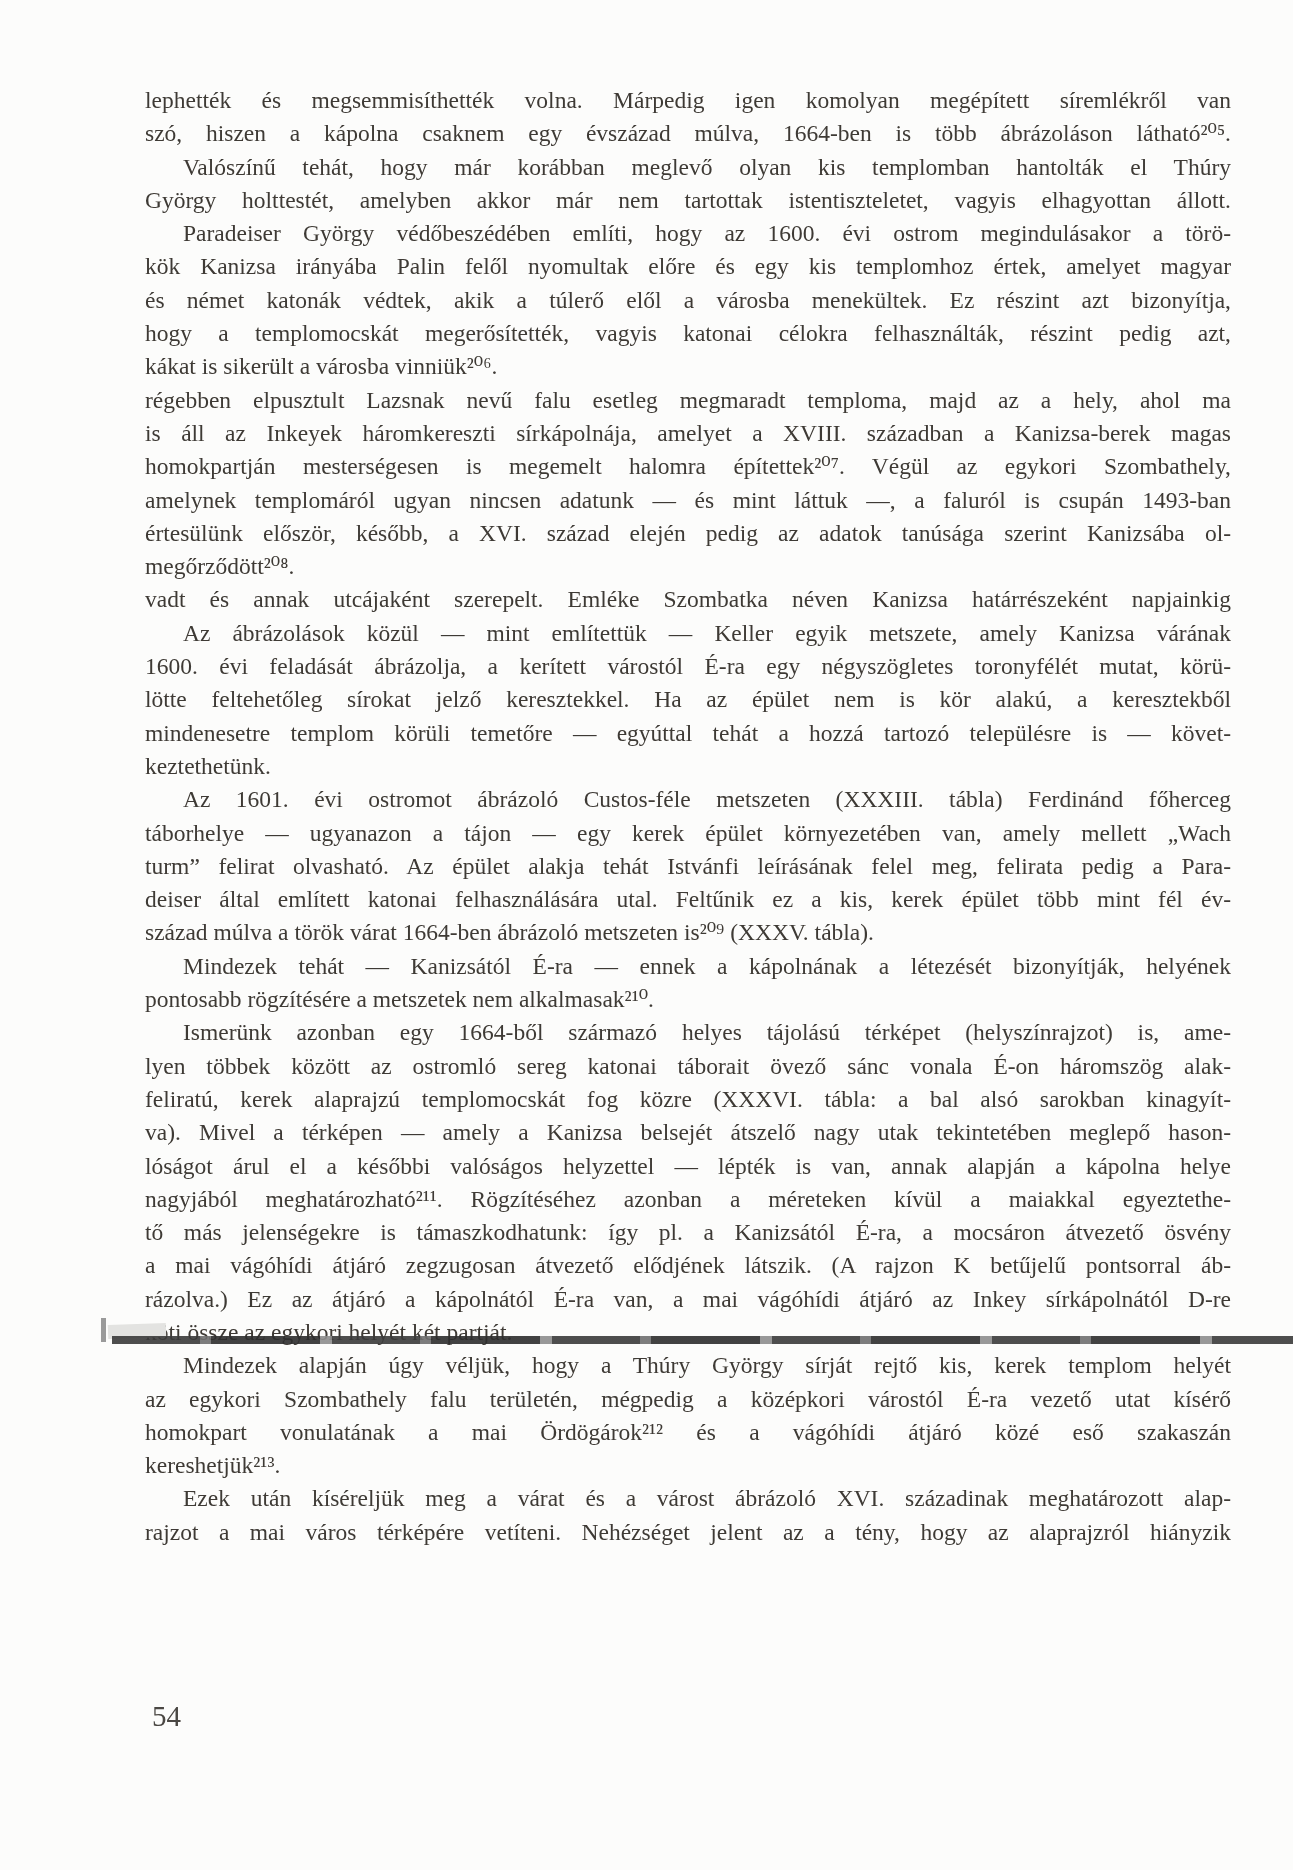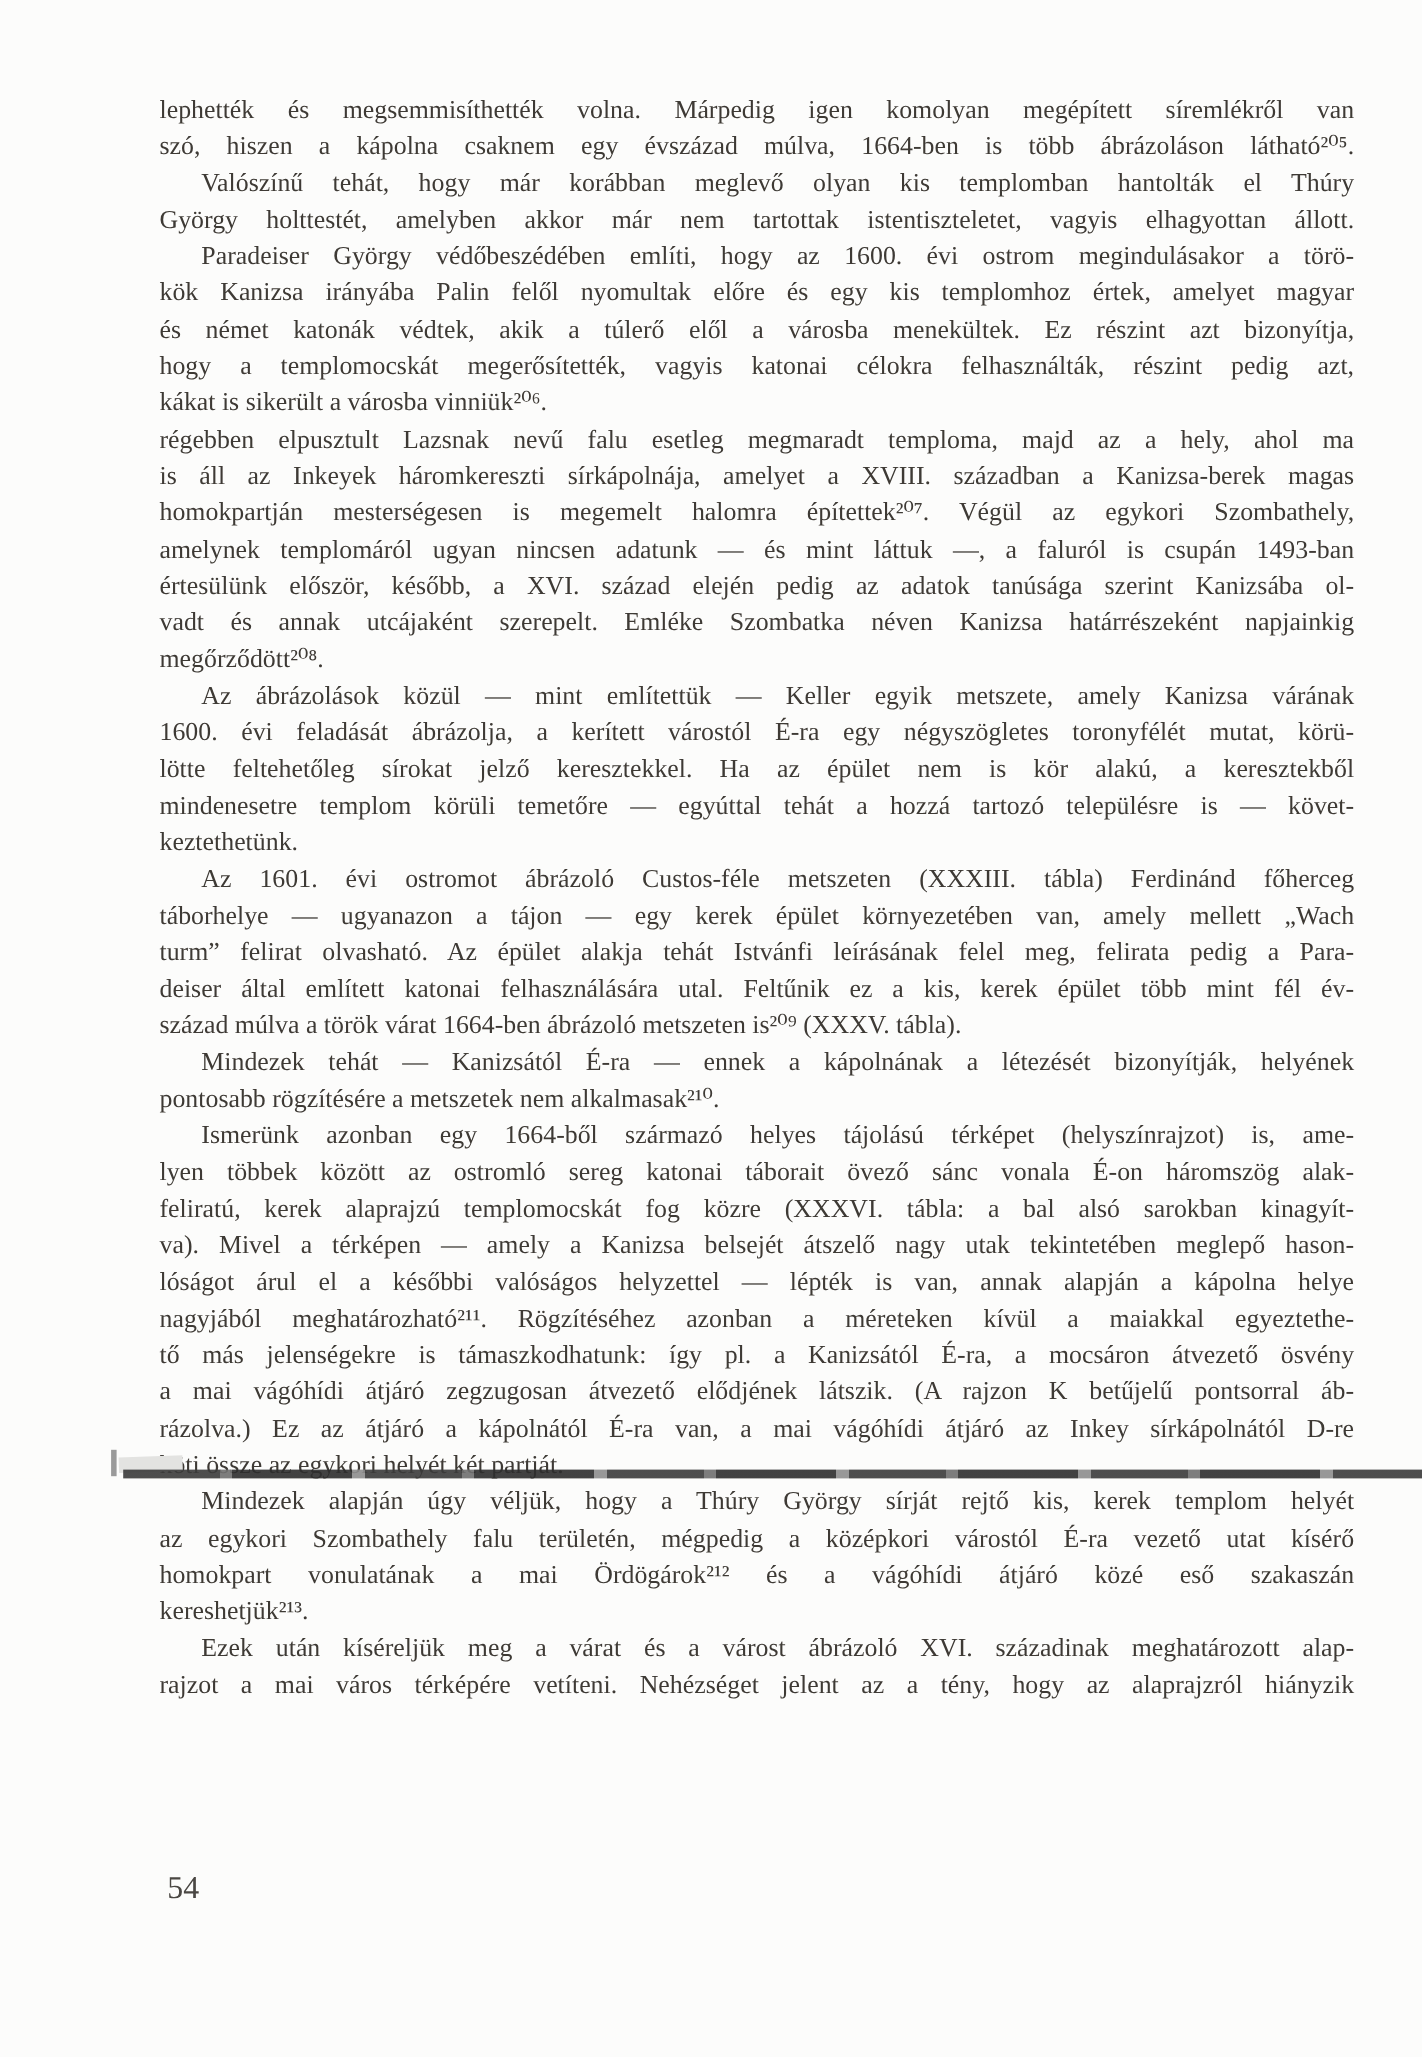--- a/index.html
+++ b/index.html
@@ -96,22 +96,22 @@
       <div class="line">hogy a templomocskát megerősítették, vagyis katonai célokra felhasználták, részint pedig azt,</div>
       <div class="line end">kákat is sikerült a városba vinniük²⁰⁶.</div>
     </div>
 
     <div class="para">
       <div class="line">régebben elpusztult Lazsnak nevű falu esetleg megmaradt temploma, majd az a hely, ahol ma</div>
       <div class="line">is áll az Inkeyek háromkereszti sírkápolnája, amelyet a XVIII. században a Kanizsa-berek magas</div>
       <div class="line">homokpartján mesterségesen is megemelt halomra építettek²⁰⁷. Végül az egykori Szombathely,</div>
       <div class="line">amelynek templomáról ugyan nincsen adatunk — és mint láttuk —, a faluról is csupán 1493-ban</div>
       <div class="line">értesülünk először, később, a XVI. század elején pedig az adatok tanúsága szerint Kanizsába ol-</div>
+      <div class="line end">megőrződött²⁰⁸.</div>
       <div class="line">vadt és annak utcájaként szerepelt. Emléke Szombatka néven Kanizsa határrészeként napjainkig</div>
-      <div class="line end">megőrződött²⁰⁸.</div>
     </div>
 
     <div class="para">
       <div class="line indent">Az ábrázolások közül — mint említettük — Keller egyik metszete, amely Kanizsa várának</div>
       <div class="line">1600. évi feladását ábrázolja, a kerített várostól É-ra egy négyszögletes toronyfélét mutat, körü-</div>
       <div class="line">lötte feltehetőleg sírokat jelző keresztekkel. Ha az épület nem is kör alakú, a keresztekből</div>
       <div class="line">mindenesetre templom körüli temetőre — egyúttal tehát a hozzá tartozó településre is — követ-</div>
       <div class="line end">keztethetünk.</div>
     </div>
 

